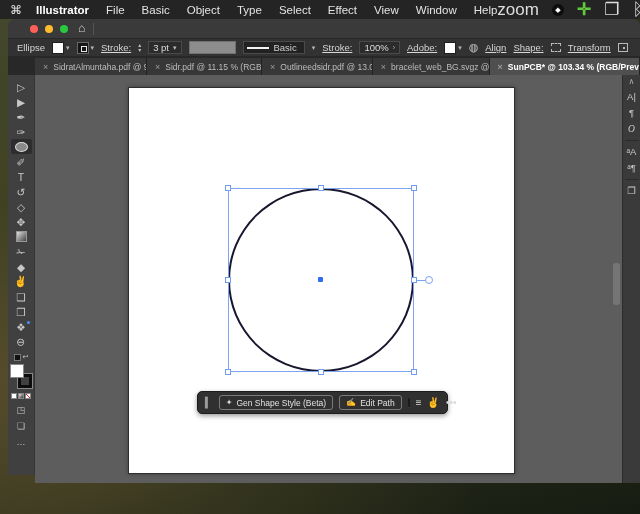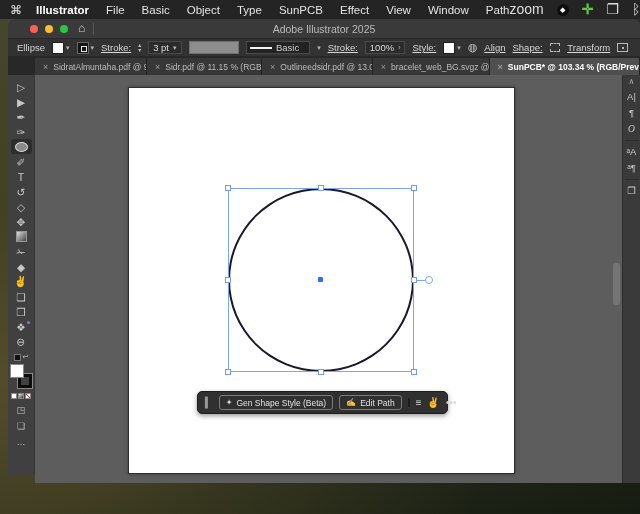--- a/index.html
+++ b/index.html
@@ -16,21 +16,21 @@
 
   
   .menubar { position:absolute; left:0; top:0; width:640px; height:19px;
     background:#242424; display:flex; align-items:center; padding:0 10px;
     color:#e6e6e6; font-size:11.5px; }
   .menubar .apple { margin-right:14px; font-size:12px; }
   .menu-items { display:flex; gap:17px; align-items:center; }
   .menu-item { color:#e3e3e3; }
   .menu-item.app { font-weight:bold; color:#fff; }
   .menubar-right { margin-left:auto; display:flex; align-items:center; gap:13px; color:#ddd; }
-  .mb-icon { font-size:14px; line-height:19px; }
+  .mb-icon { font-size:17px; line-height:19px; }
   .mb-shield { width:12px; height:12px; border-radius:50%; background:#0d0d0d;
     color:#fff; font-size:7px; display:flex; align-items:center; justify-content:center; }
   .mb-android { color:#62c93e; font-weight:bold; }
 
   
   .window { position:absolute; left:8px; top:19px; width:632px; height:492px; }
 
   .titlebar { position:absolute; left:0; top:0; width:632px; height:19px;
     background:#3a3a3a; border-radius:7px 7px 0 0; display:flex; align-items:center; }
   .lights { display:flex; gap:7px; margin-left:22px; }
@@ -145,40 +145,39 @@
 <div class="screen">
 
   <div class="menubar">
     <span class="apple">⌘</span>
     <div class="menu-items">
       <span class="menu-item app">Illustrator</span>
       <span class="menu-item">File</span>
       <span class="menu-item">Basic</span>
       <span class="menu-item">Object</span>
       <span class="menu-item">Type</span>
-      <span class="menu-item">SunPCB</span>
+      <span class="menu-item">Select</span>
       <span class="menu-item">Effect</span>
       <span class="menu-item">View</span>
       <span class="menu-item">Window</span>
-      <span class="menu-item">Path</span>
+      <span class="menu-item">Help</span>
     </div>
     <div class="menubar-right">
       <span class="mb-icon">zoom</span>
       <span class="mb-shield">◆</span>
       <span class="mb-icon mb-android">✛</span>
       <span class="mb-icon">❐</span>
       <span class="mb-icon">ᛒ</span>
       <span class="mb-icon">∩</span>
     </div>
   </div>
 
   <div class="window">
 
     <div class="titlebar">
-      <span class="win-title">Adobe Illustrator 2025</span>
       <div class="lights">
         <span class="light" style="background:#ff5f57"></span>
         <span class="light" style="background:#febc2e"></span>
         <span class="light" style="background:#28c840"></span>
       </div>
       <span class="home">⌂</span>
       <span class="tb-sep"></span>
     </div>
 
     <div class="controlbar">
@@ -204,21 +203,21 @@
       <div class="brush">
         <span class="brush-line"></span>
         <span>Basic</span>
       </div>
       <span class="chev">▾</span>
       <span class="cb-link">Stroke:</span>
       <div class="dd">
         <span>100%</span>
         <span class="chev">›</span>
       </div>
-      <span class="cb-link">Style:</span>
+      <span class="cb-link">Adobe:</span>
       <div class="swatch-box">
         <span class="sw sw-fill"></span>
         <span class="chev">▾</span>
       </div>
       <span class="globe">◍</span>
       <span class="cb-link">Align</span>
       <span class="cb-link">Shape:</span>
       <span class="shape-ic"></span>
       <span class="cb-link">Transform</span>
       <span class="xform-ic"></span>

